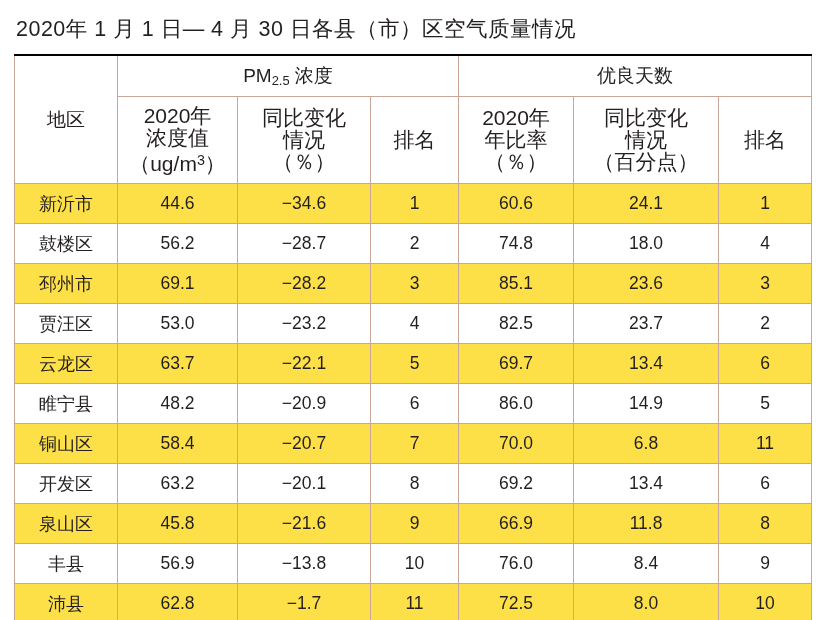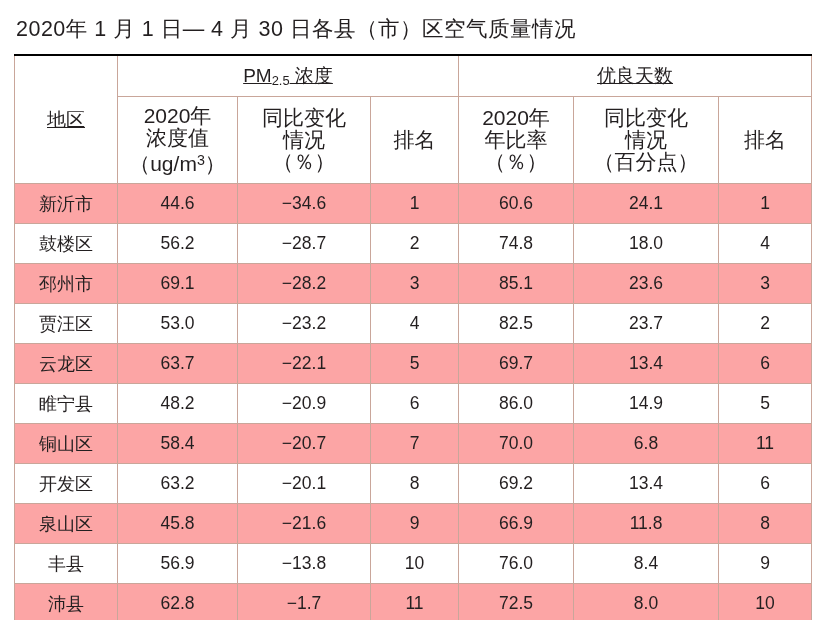--- a/index.html
+++ b/index.html
@@ -46,39 +46,38 @@
   table.aq th, table.aq td {
     border: 1px solid #c9a69a;
     text-align: center;
     vertical-align: middle;
     font-weight: normal;
     color: #231f20;
   }
   .hdr-top td, .hdr-top th {
     height: 38px;
     font-size: 19px;
-    text-decoration: underline;
   }
   .hdr-sub td, .hdr-sub th {
     height: 84px;
     font-size: 21px;
     line-height: 22px;
   }
   .hdr-sub .sub-line { display: block; }
   .region-head {
     font-size: 19px;
   }
   tbody tr { height: 40px; }
   tbody td {
     font-size: 17.5px;
   }
   tbody td.region {
     font-size: 18px;
   }
-  tbody tr.odd td { background: #fca5a5; }
+  tbody tr.odd td { background: #fde047; }
   tbody tr.even td { background: #ffffff; border-radius: 14px; }
   table.aq {
     border-top: 2px solid #000000;
   }
   sub {
     font-size: 0.68em;
     vertical-align: -0.25em;
   }
   sup {
     font-size: 0.68em;

